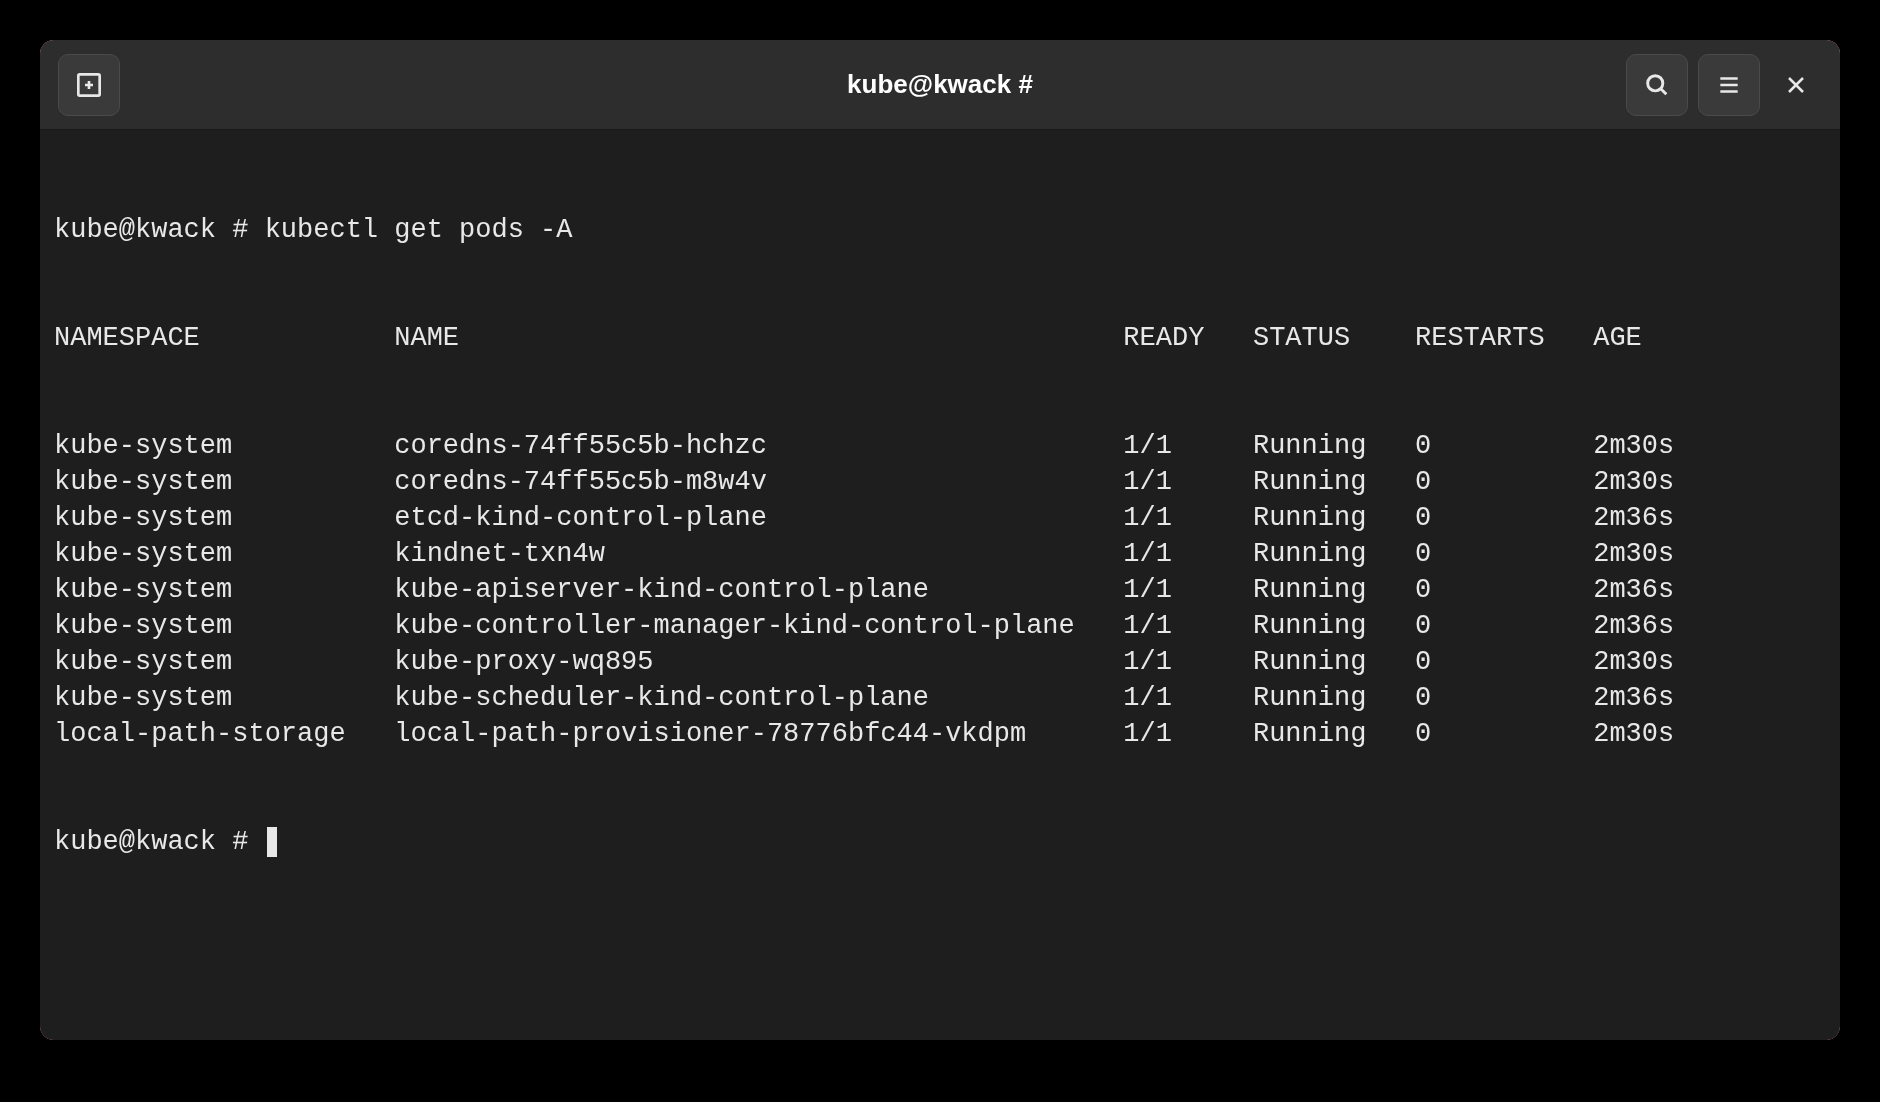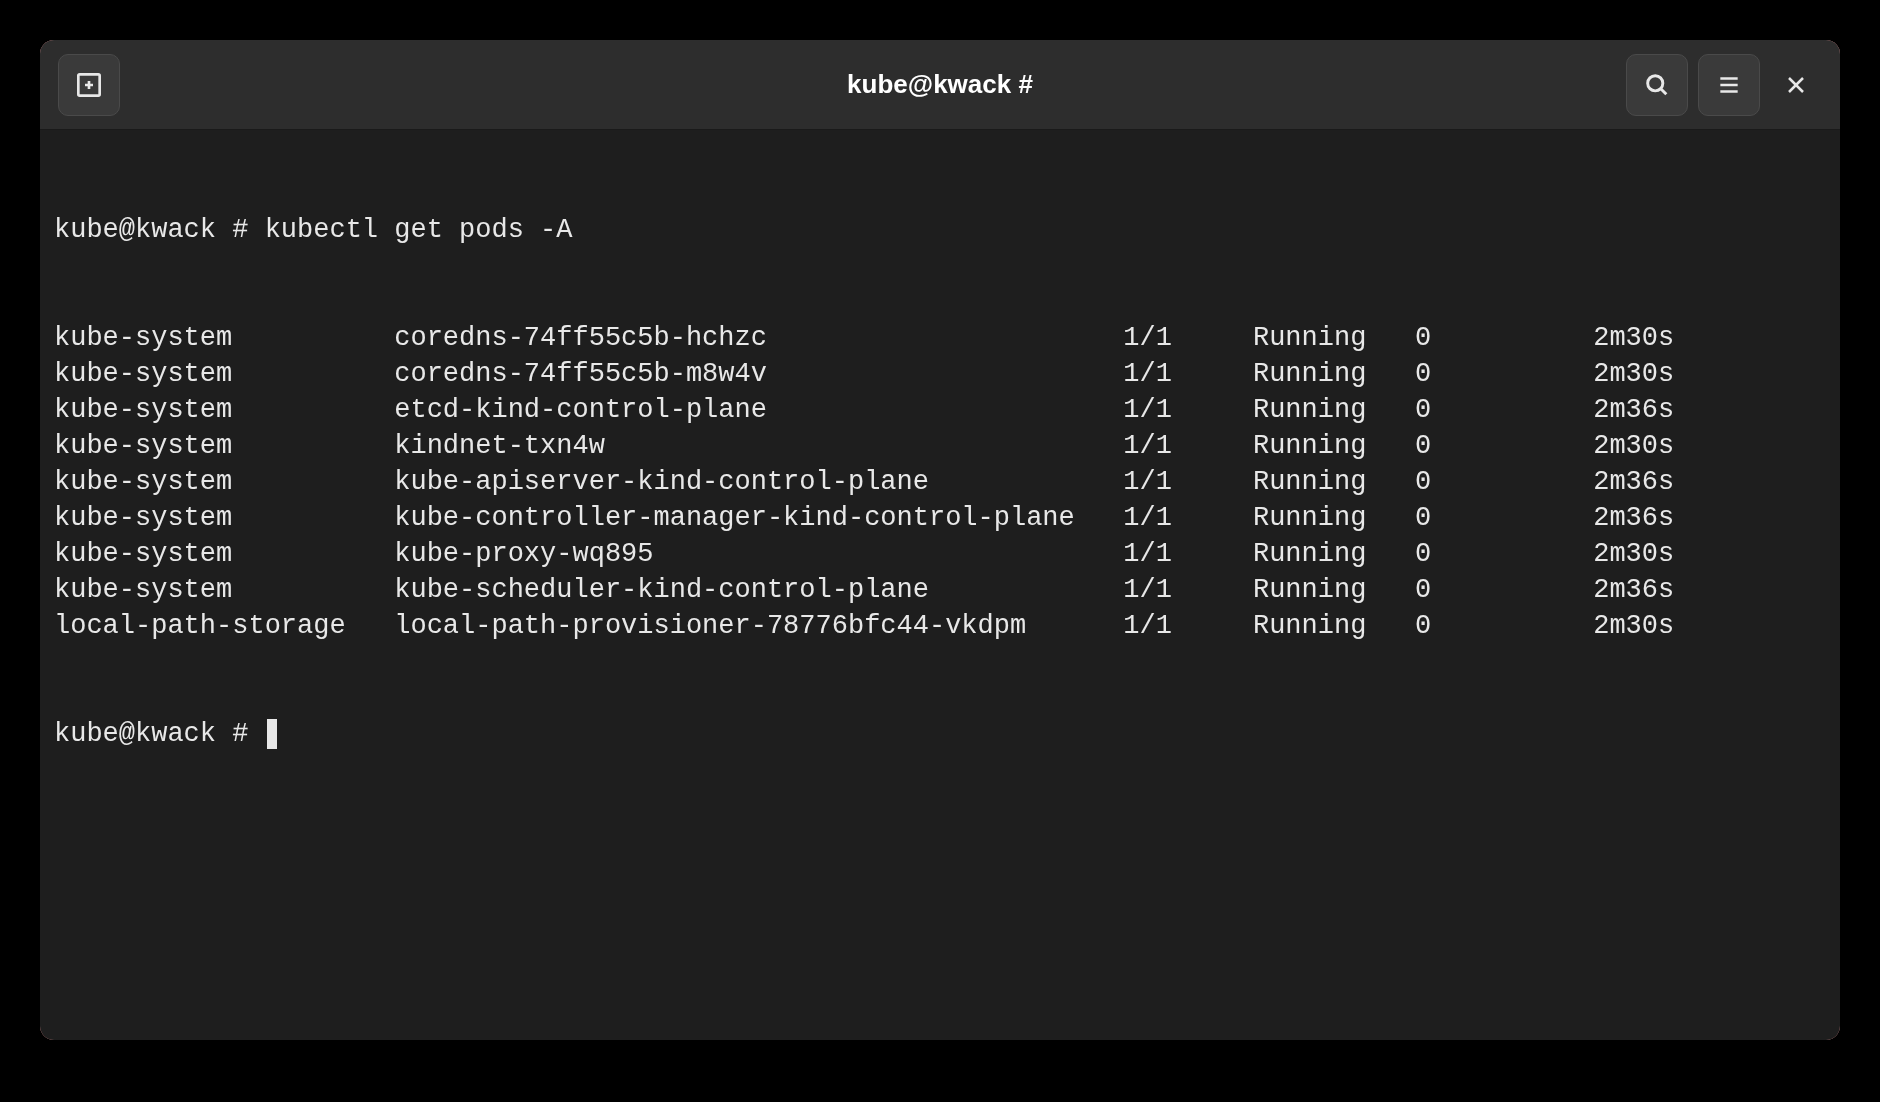--- a/index.html
+++ b/index.html
@@ -160,16 +160,17 @@
             <line x1="5" y1="5" x2="19" y2="19"></line>
             <line x1="19" y1="5" x2="5" y2="19"></line>
           </svg>
         </span>
       </div>
     </div>
   </div>
 
   <div class="terminal-body">
     <span class="term-line"><span>kube@kwack # </span><span>kubectl get pods -A</span></span>
+    <span class="term-line"><span class="col-ns">NAMESPACE</span><span class="col-name">NAME</span><span class="col-ready">READY</span><span class="col-status">STATUS</span><span class="col-restarts">RESTARTS</span><span class="col-age">AGE</span></span>
     <span class="term-line"><span class="col-ns">kube-system</span><span class="col-name">coredns-74ff55c5b-hchzc</span><span class="col-ready">1/1</span><span class="col-status">Running</span><span class="col-restarts">0</span><span class="col-age">2m30s</span></span><span class="term-line"><span class="col-ns">kube-system</span><span class="col-name">coredns-74ff55c5b-m8w4v</span><span class="col-ready">1/1</span><span class="col-status">Running</span><span class="col-restarts">0</span><span class="col-age">2m30s</span></span><span class="term-line"><span class="col-ns">kube-system</span><span class="col-name">etcd-kind-control-plane</span><span class="col-ready">1/1</span><span class="col-status">Running</span><span class="col-restarts">0</span><span class="col-age">2m36s</span></span><span class="term-line"><span class="col-ns">kube-system</span><span class="col-name">kindnet-txn4w</span><span class="col-ready">1/1</span><span class="col-status">Running</span><span class="col-restarts">0</span><span class="col-age">2m30s</span></span><span class="term-line"><span class="col-ns">kube-system</span><span class="col-name">kube-apiserver-kind-control-plane</span><span class="col-ready">1/1</span><span class="col-status">Running</span><span class="col-restarts">0</span><span class="col-age">2m36s</span></span><span class="term-line"><span class="col-ns">kube-system</span><span class="col-name">kube-controller-manager-kind-control-plane</span><span class="col-ready">1/1</span><span class="col-status">Running</span><span class="col-restarts">0</span><span class="col-age">2m36s</span></span><span class="term-line"><span class="col-ns">kube-system</span><span class="col-name">kube-proxy-wq895</span><span class="col-ready">1/1</span><span class="col-status">Running</span><span class="col-restarts">0</span><span class="col-age">2m30s</span></span><span class="term-line"><span class="col-ns">kube-system</span><span class="col-name">kube-scheduler-kind-control-plane</span><span class="col-ready">1/1</span><span class="col-status">Running</span><span class="col-restarts">0</span><span class="col-age">2m36s</span></span><span class="term-line"><span class="col-ns">local-path-storage</span><span class="col-name">local-path-provisioner-78776bfc44-vkdpm</span><span class="col-ready">1/1</span><span class="col-status">Running</span><span class="col-restarts">0</span><span class="col-age">2m30s</span></span>
     <span class="term-line"><span>kube@kwack # </span><span class="cursor"></span></span>
   </div>
 </div>
 
 </body></html>

